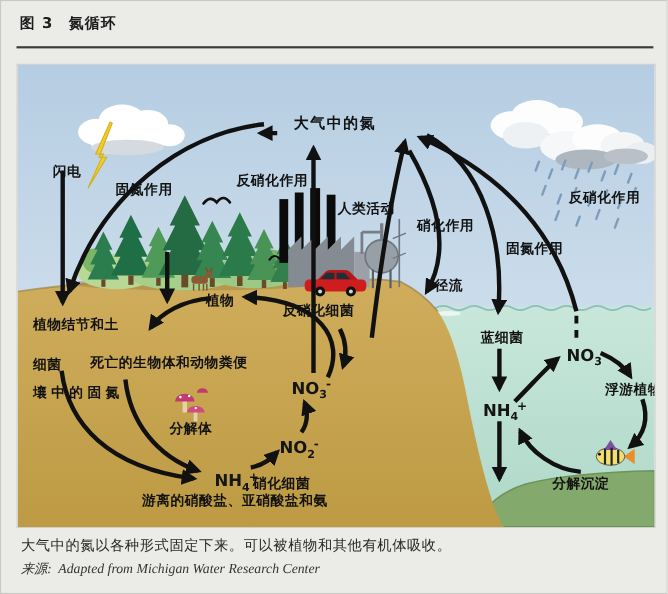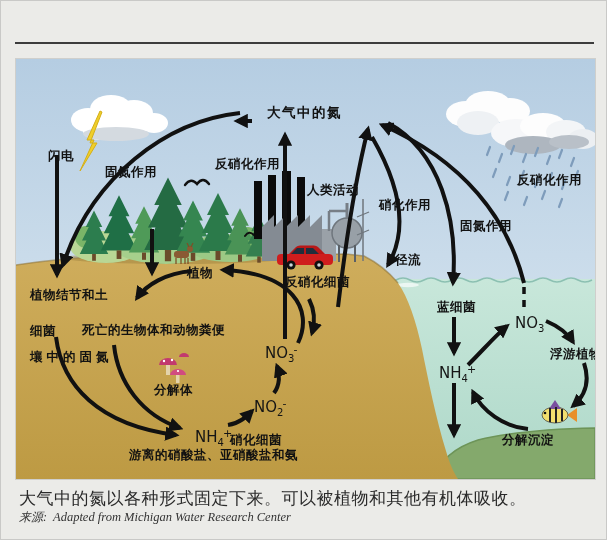--- a/index.html
+++ b/index.html
@@ -16,33 +16,36 @@
     border:1px solid #cfcfcc; box-sizing:content-box; overflow:hidden;
   }
   .panel svg{position:absolute; left:0; top:0;}
   .lbl{
     position:absolute; font-size:12.5px; font-weight:600; color:#121212;
     white-space:nowrap; letter-spacing:0.5px; line-height:1.15;
   }
   .lbl.big{font-size:13.5px; letter-spacing:1.5px;}
   .lbl.sp{letter-spacing:4px;margin-top:44px;}
   .chem{
-    position:absolute; font-size:15px; font-weight:400; color:#151515; white-space:nowrap;
+    position:absolute; font-size:15px; font-weight:700; color:#151515; white-space:nowrap;
   }
   .chem .cs{font-size:10px; vertical-align:-4px;}
   .chem .cp{font-size:11px; vertical-align:5px; margin-left:-1px;}
-  .caption{position:absolute; left:18px; top:486px; font-size:17px; color:#2a2a2a; letter-spacing:0.5px;}
+  .caption{position:absolute; left:18px; top:486px; font-size:13px; color:#2a2a2a; letter-spacing:0.5px;}
   .source{position:absolute; left:18px; top:508px; font-family:"Liberation Serif", serif; font-style:italic; font-size:12.5px; color:#333;}
   .source .pfx{font-size:12px; margin-right:6px;}
 </style>
 </head>
 <body>
 
 <div class="page">
 
+  <div class="fig-header">
+    <span>图 3</span><span class="gap"></span><span>氮循环</span>
+  </div>
   <div class="fig-rule"></div>
 
   <div class="panel">
     <svg width="579" height="420" viewBox="0 0 579 420">
       <defs>
         <linearGradient id="skyG" x1="0" y1="0" x2="0" y2="1">
           <stop offset="0" stop-color="#b5cde2"></stop>
             <stop offset="0.7" stop-color="#d3e2ee"></stop>
             <stop offset="1" stop-color="#e0eaf2"></stop>
         </linearGradient>
@@ -235,21 +238,21 @@
     <div class="lbl big" style="left:251px; top:46px;">大气中的氮</div>
     <div class="lbl" style="left:32px; top:75px;margin-top:15px;">闪电</div>
     <div class="lbl" style="left:89px; top:106px;">固氮作用</div>
     <div class="lbl" style="left:199px; top:98px;">反硝化作用</div>
     <div class="lbl" style="left:291px; top:124px;">人类活动</div>
     <div class="lbl" style="left:363px; top:139px;">硝化作用</div>
     <div class="lbl" style="left:379px; top:194px;">径流</div>
     <div class="lbl" style="left:501px; top:114px;">反硝化作用</div>
     <div class="lbl" style="left:444px; top:160px;">固氮作用</div>
     <div class="lbl" style="left:171px; top:207px;">植物</div>
-    <div class="lbl" style="left:241px; top:216px;margin-left:28px;">反硝化细菌</div>
+    <div class="lbl" style="left:241px; top:216px;">反硝化细菌</div>
     <div class="lbl" style="left:14px; top:229px;">植物结节和土</div>
     <div class="lbl sp" style="left:14px; top:247px;">壤中的固氮</div>
     <div class="lbl" style="left:14px; top:265px;">细菌</div>
     <div class="lbl" style="left:66px; top:264px;">死亡的生物体和动物粪便</div>
     <div class="lbl" style="left:138px; top:324px;">分解体</div>
     <div class="lbl" style="left:214px; top:374px;">硝化细菌</div>
     <div class="lbl" style="left:113px; top:389px;">游离的硝酸盐、亚硝酸盐和氨</div>
     <div class="lbl" style="left:421px; top:241px;">蓝细菌</div>
     <div class="lbl" style="left:534px; top:288px;">浮游植物</div>
     <div class="lbl" style="left:486px; top:374px;">分解沉淀</div>

